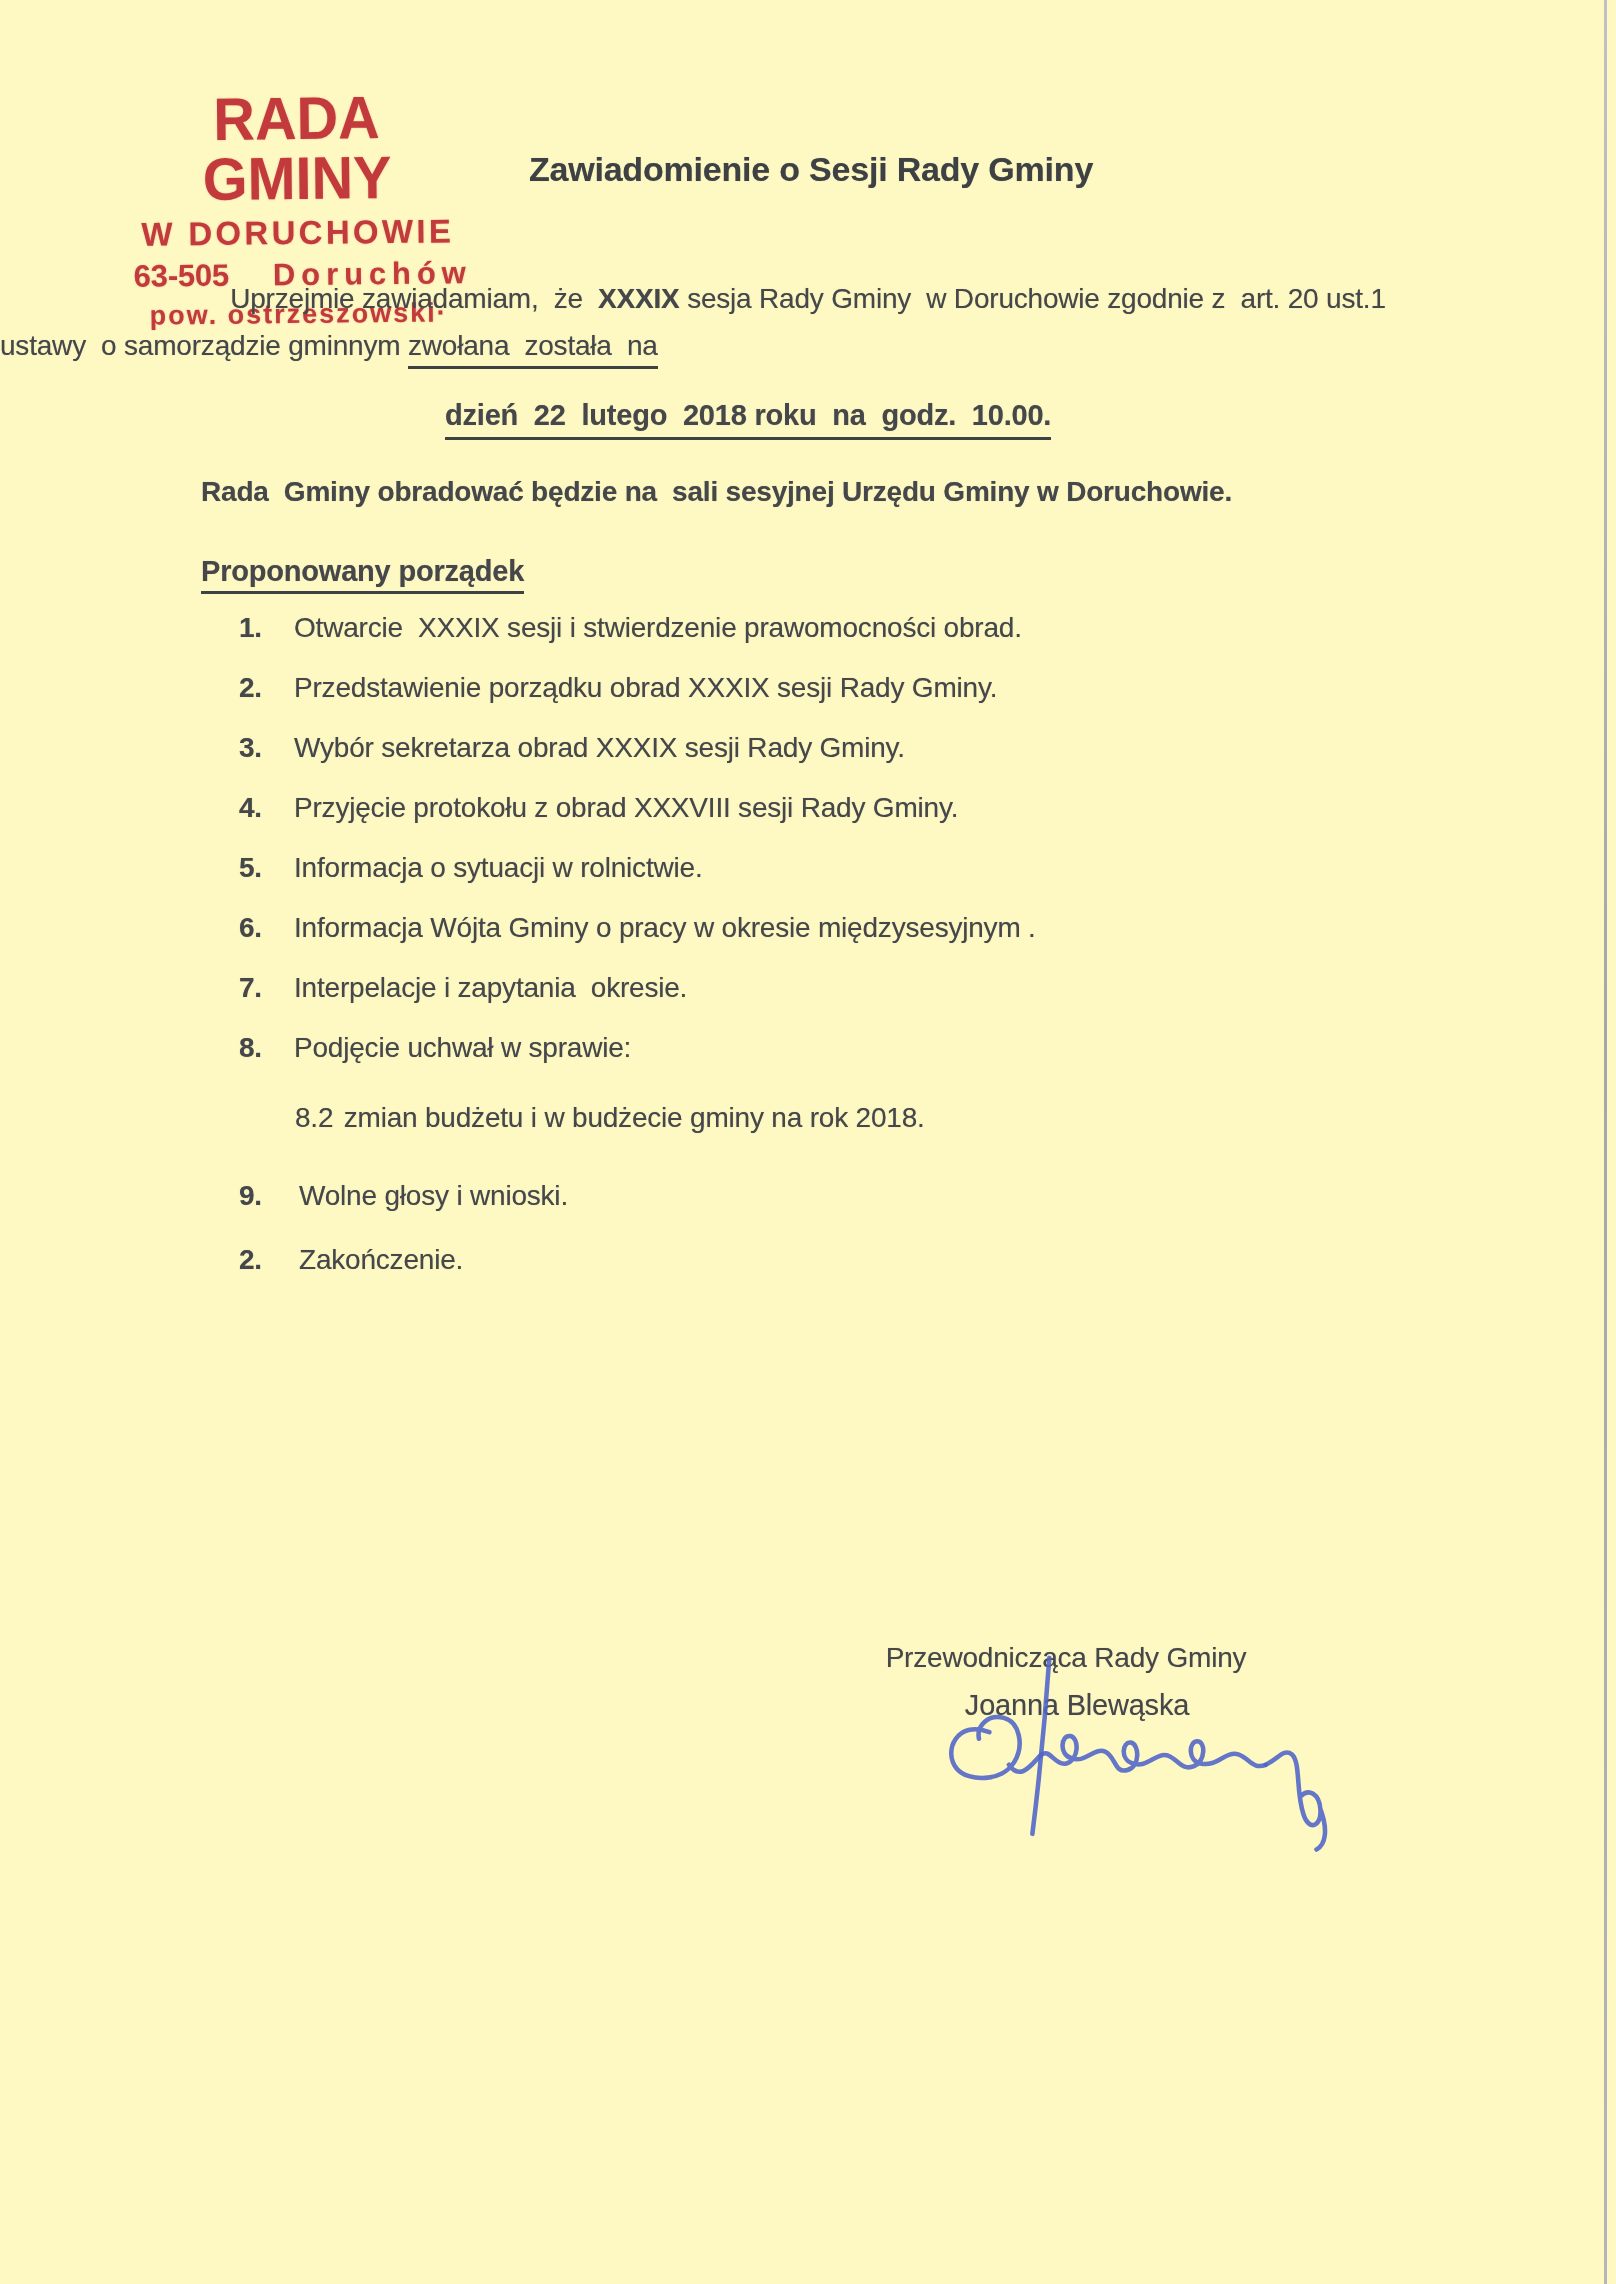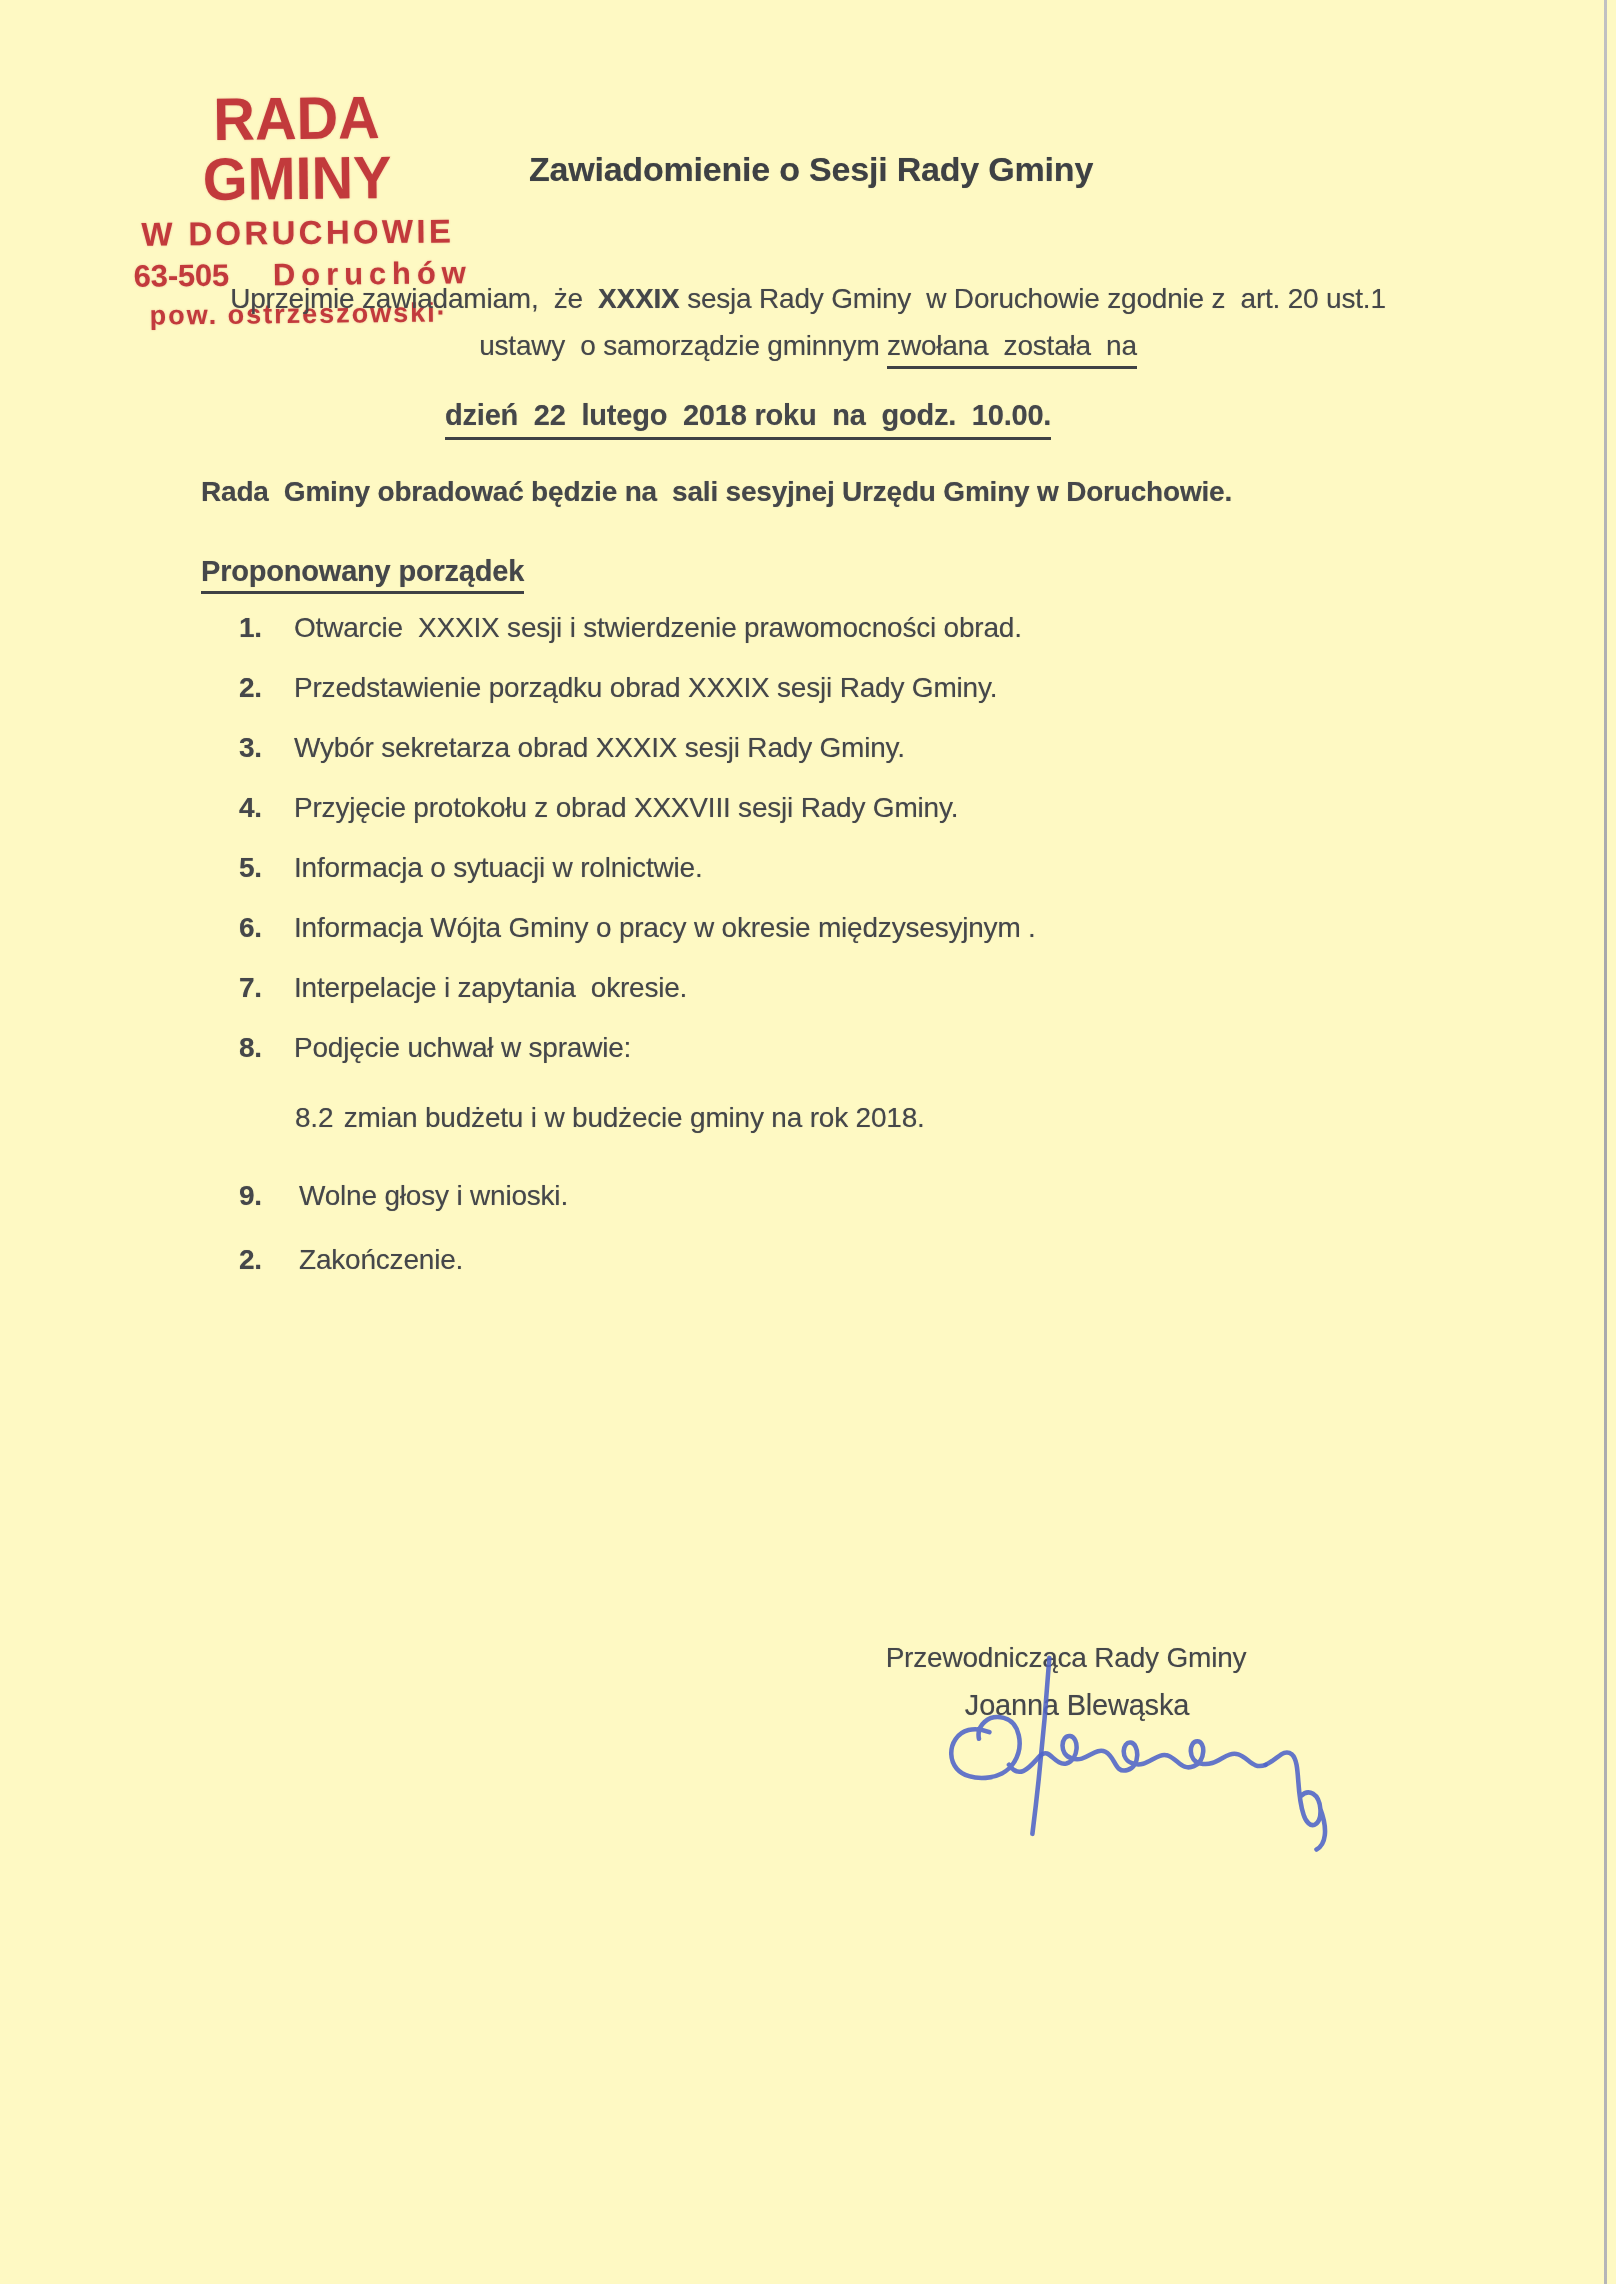--- a/index.html
+++ b/index.html
@@ -29,21 +29,21 @@
   .stamp-l3 { font-size:31px; font-weight:700; display:flex; justify-content:space-between; padding:0 9px 0 18px; margin-top:5.2px; }
   .stamp-town { letter-spacing:5.9px; }
   .stamp-l4 { font-size:27px; font-weight:700; letter-spacing:2px; margin-top:5.2px; }
 
   .title {
     position:absolute; top:150px; left:811px; transform:translateX(-50%);
     font-size:34px; font-weight:700; color:#3e4144; white-space:nowrap;
   }
 
   .intro1 { position:absolute; top:283px; left:0; width:1616px; text-align:center; font-size:28px; }
-  .intro2 { position:absolute; top:330px; left:0; width:1616px; text-align:center; font-size:28px; }
+  .intro2 { position:absolute; top:330px; left:0; width:1616px; font-size:28px; }
   .u-hand { border-bottom:3.3px solid #3f4245; padding-bottom:4.6px; }
   .b { font-weight:700; }
 
   .date-line {
     position:absolute; top:399px; left:445px; font-size:29px; font-weight:700;
     border-bottom:3.3px solid #3f4245; padding-bottom:4.6px; white-space:pre-wrap;text-align:center;
   }
 
   .location-line { position:absolute; top:476px; left:201px; font-size:28px; font-weight:700; white-space:pre-wrap; }
 

